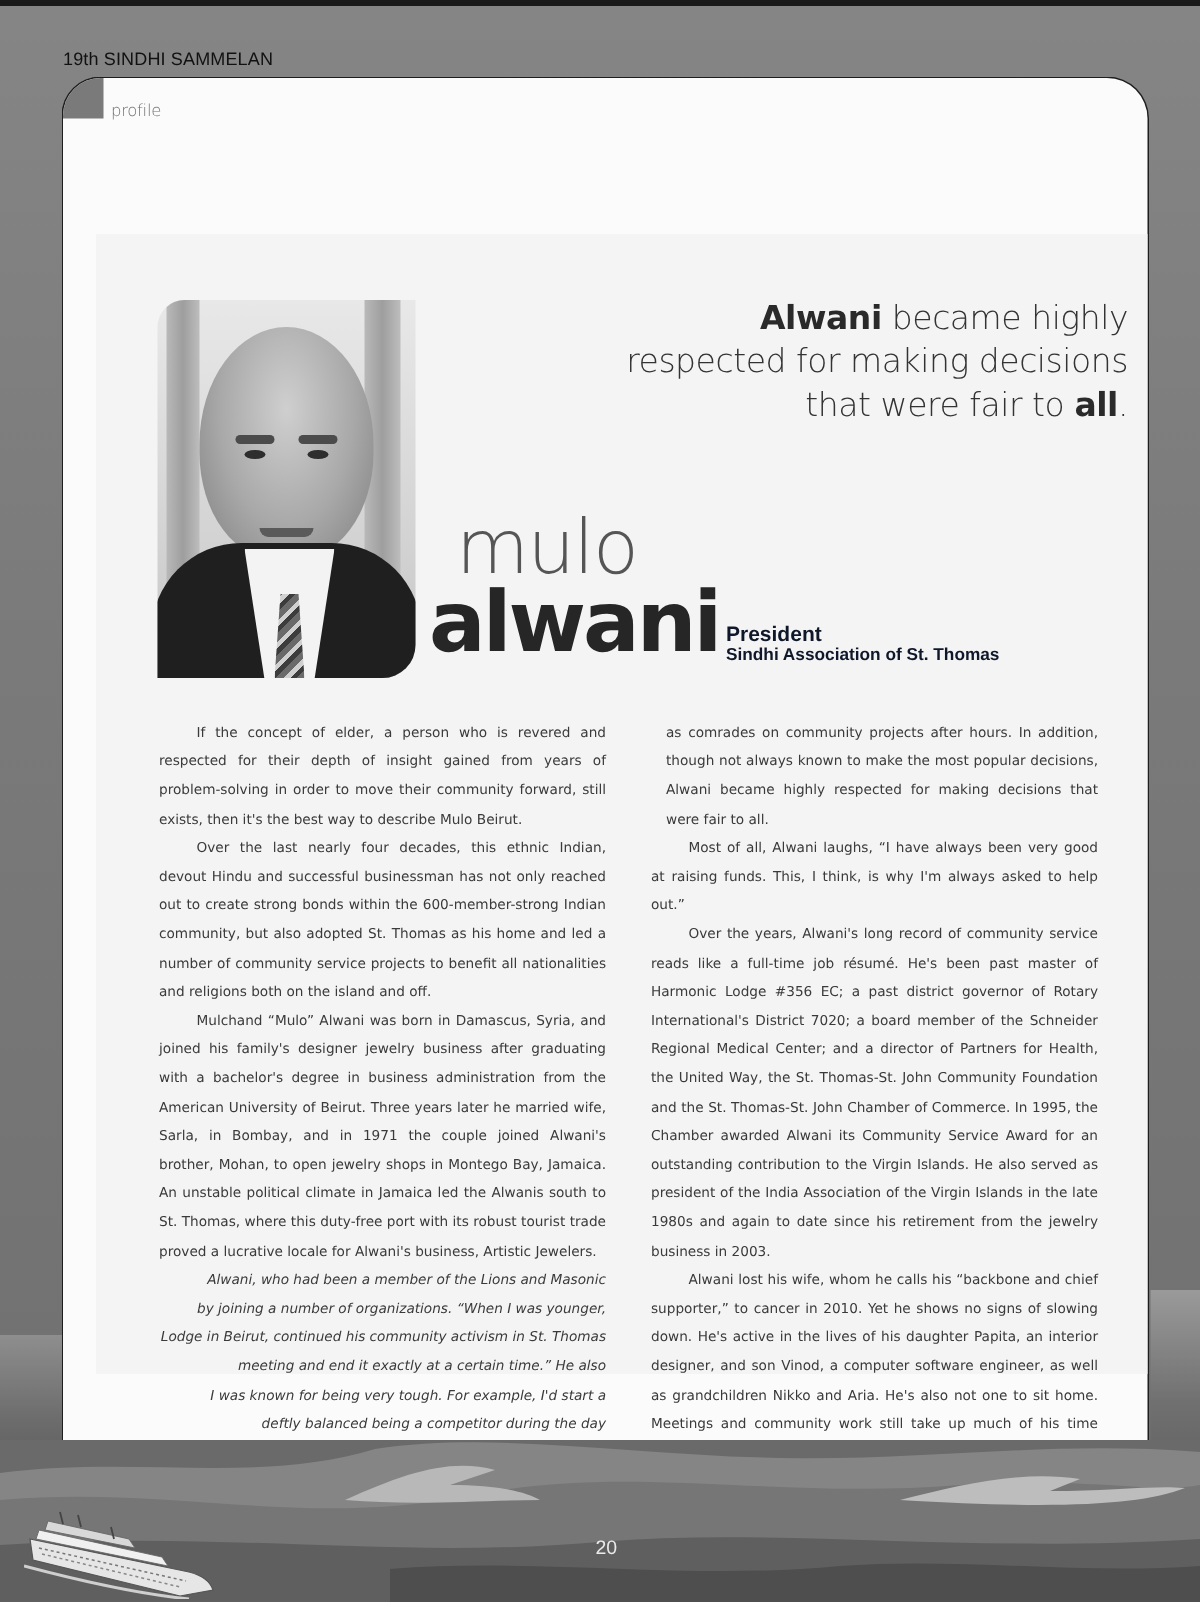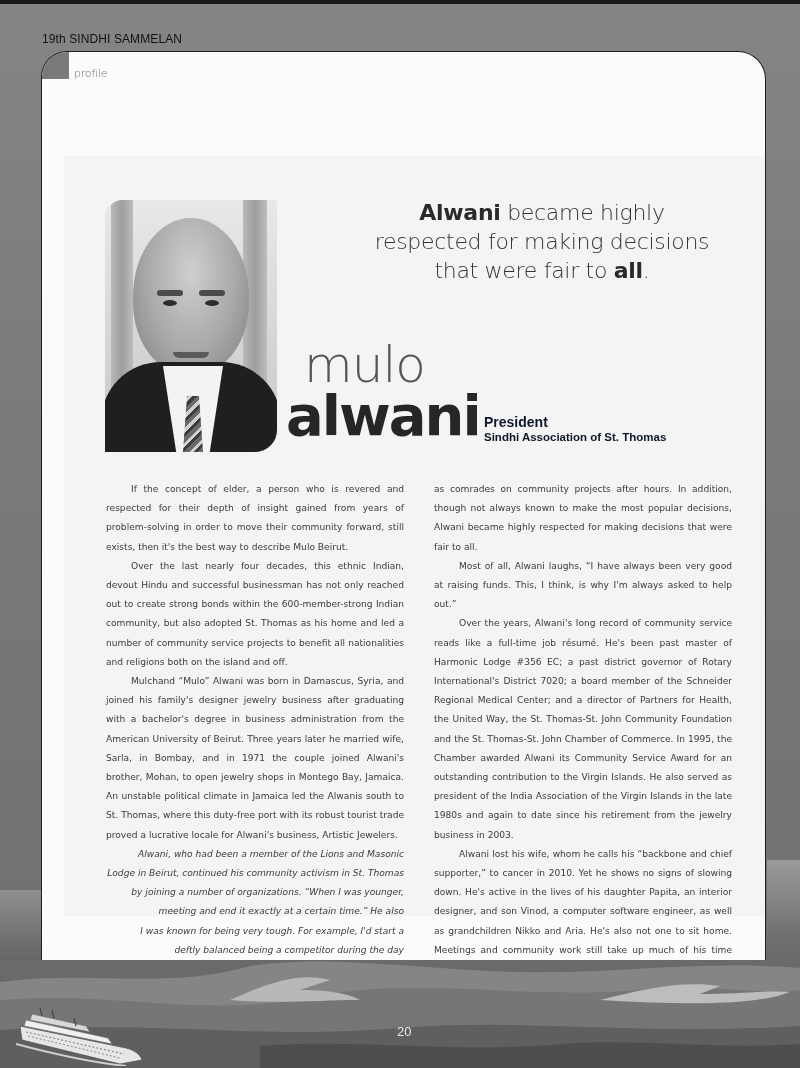--- a/index.html
+++ b/index.html
@@ -74,21 +74,21 @@
     background: #f3f3f3; clip-path: polygon(0 0, 100% 0, 78% 100%, 22% 100%);
   }
   .portrait .tie {
     position: absolute; left: 78px; bottom: 0; width: 20px; height: 56px;
     background: repeating-linear-gradient(135deg, #6a6a6a 0 4px, #d0d0d0 4px 7px, #3c3c3c 7px 10px);
     clip-path: polygon(20% 0, 80% 0, 100% 100%, 0 100%);
   }
   
   .pull-quote {
     position: absolute; right: 48px; top: 198px; width: 420px;
-    text-align: center;
+    text-align: right;
     font-family: "DejaVu Sans", sans-serif; font-weight: 300;
     font-size: 22px; line-height: 29px; color: #333;
     letter-spacing: -0.3px;
   }
   .pull-quote b { font-weight: 700; color: #2a2a2a; }
   
   .name-first {
     position: absolute; left: 288px; top: 340px;
     font-family: "DejaVu Sans", sans-serif; font-weight: 300;
     font-size: 50px; line-height: 50px; color: #555; letter-spacing: -1px; margin-left: 16px;
@@ -165,31 +165,31 @@
   <div class="title-role">President</div>
   <div class="title-org">Sindhi Association of St. Thomas</div>
 </div>
 
 <div class="col col-left">
   <p>If the concept of elder, a person who is revered and respected for their depth of insight gained from years of problem-solving in order to move their community forward, still exists, then it's the best way to describe Mulo Beirut.</p>
   <p>Over the last nearly four decades, this ethnic Indian, devout Hindu and successful businessman has not only reached out to create strong bonds within the 600-member-strong Indian community, but also adopted St. Thomas as his home and led a number of community service projects to benefit all nationalities and religions both on the island and off.</p>
   <p>Mulchand “Mulo” Alwani was born in Damascus, Syria, and joined his family's designer jewelry business after graduating with a bachelor's degree in business administration from the American University of Beirut. Three years later he married wife, Sarla, in Bombay, and in 1971 the couple joined Alwani's brother, Mohan, to open jewelry shops in Montego Bay, Jamaica. An unstable political climate in Jamaica led the Alwanis south to St. Thomas, where this duty-free port with its robust tourist trade proved a lucrative locale for Alwani's business, Artistic Jewelers.</p>
   <div class="taper">
     <p class="taper-line">Alwani, who had been a member of the Lions and Masonic</p>
+    <p class="taper-line">by joining a number of organizations. “When I was younger,</p>
     <p class="taper-line">Lodge in Beirut, continued his community activism in St. Thomas</p>
-    <p class="taper-line">by joining a number of organizations. “When I was younger,</p>
     <p class="taper-line">meeting and end it exactly at a certain time.” He also</p>
     <p class="taper-line">I was known for being very tough. For example, I'd start a</p>
     <p class="taper-line">deftly balanced being a competitor during the day</p>
     <p class="taper-line">with many of the same people he worked with</p>
   </div>
 </div>
 
 <div class="col col-right">
-  <p style="text-indent:0;">as comrades on community projects after hours. In addition, though not always known to make the most popular decisions, Alwani became highly respected for making decisions that were fair to all.</p>
+  <p style="text-indent:0;margin-left:10px;">as comrades on community projects after hours. In addition, though not always known to make the most popular decisions, Alwani became highly respected for making decisions that were fair to all.</p>
   <p>Most of all, Alwani laughs, “I have always been very good at raising funds. This, I think, is why I'm always asked to help out.”</p>
   <p>Over the years, Alwani's long record of community service reads like a full-time job résumé. He's been past master of Harmonic Lodge #356 EC; a past district governor of Rotary International's District 7020; a board member of the Schneider Regional Medical Center; and a director of Partners for Health, the United Way, the St. Thomas-St. John Community Foundation and the St. Thomas-St. John Chamber of Commerce. In 1995, the Chamber awarded Alwani its Community Service Award for an outstanding contribution to the Virgin Islands. He also served as president of the India Association of the Virgin Islands in the late 1980s and again to date since his retirement from the jewelry business in 2003.</p>
   <p>Alwani lost his wife, whom he calls his “backbone and chief supporter,” to cancer in 2010. Yet he shows no signs of slowing down. He's active in the lives of his daughter Papita, an interior designer, and son Vinod, a computer software engineer, as well as grandchildren Nikko and Aria. He's also not one to sit home. Meetings and community work still take up much of his time these days. In the end, it's the community that Alwani's benefited for so long, he says, “that keeps me going.”</p>
 </div>
 
 <svg class="waves" viewBox="0 0 800 108" preserveAspectRatio="none">
   <rect x="0" y="0" width="800" height="108" fill="#6a6a6a"></rect>
   <path d="M0 22 C 90 10, 170 30, 250 6 C 330 -6, 420 10, 520 12 C 620 14, 700 0, 800 8 L 800 108 L 0 108 Z" fill="#858585"></path>
   <path d="M0 40 C 120 30, 200 60, 320 36 C 420 16, 520 40, 640 30 C 720 24, 770 36, 800 30 L 800 108 L 0 108 Z" fill="#767676"></path>
   <path d="M230 40 C 270 22, 300 12, 330 20 L 300 30 C 330 30, 350 34, 360 40 C 320 40, 280 44, 230 40 Z" fill="#b8b8b8"></path>

